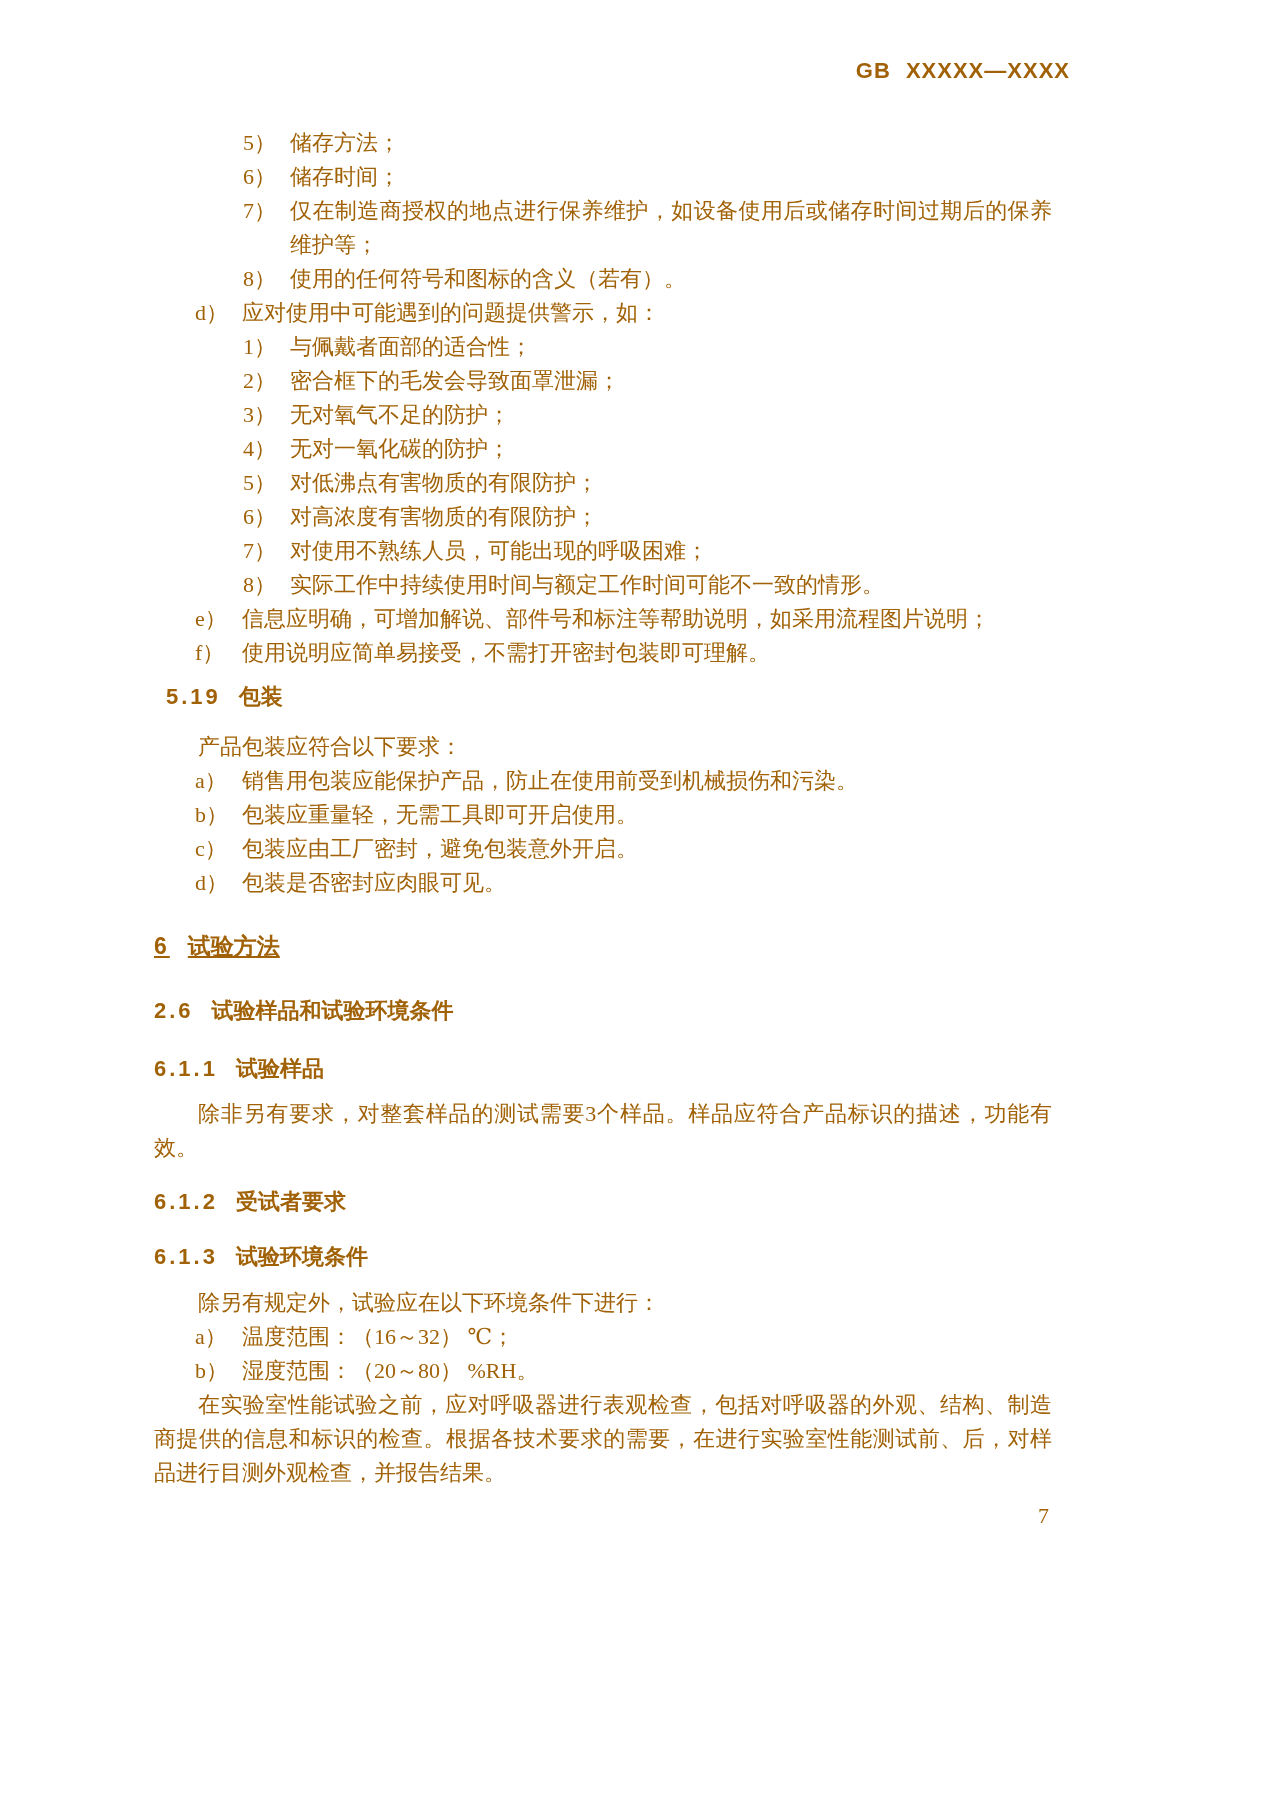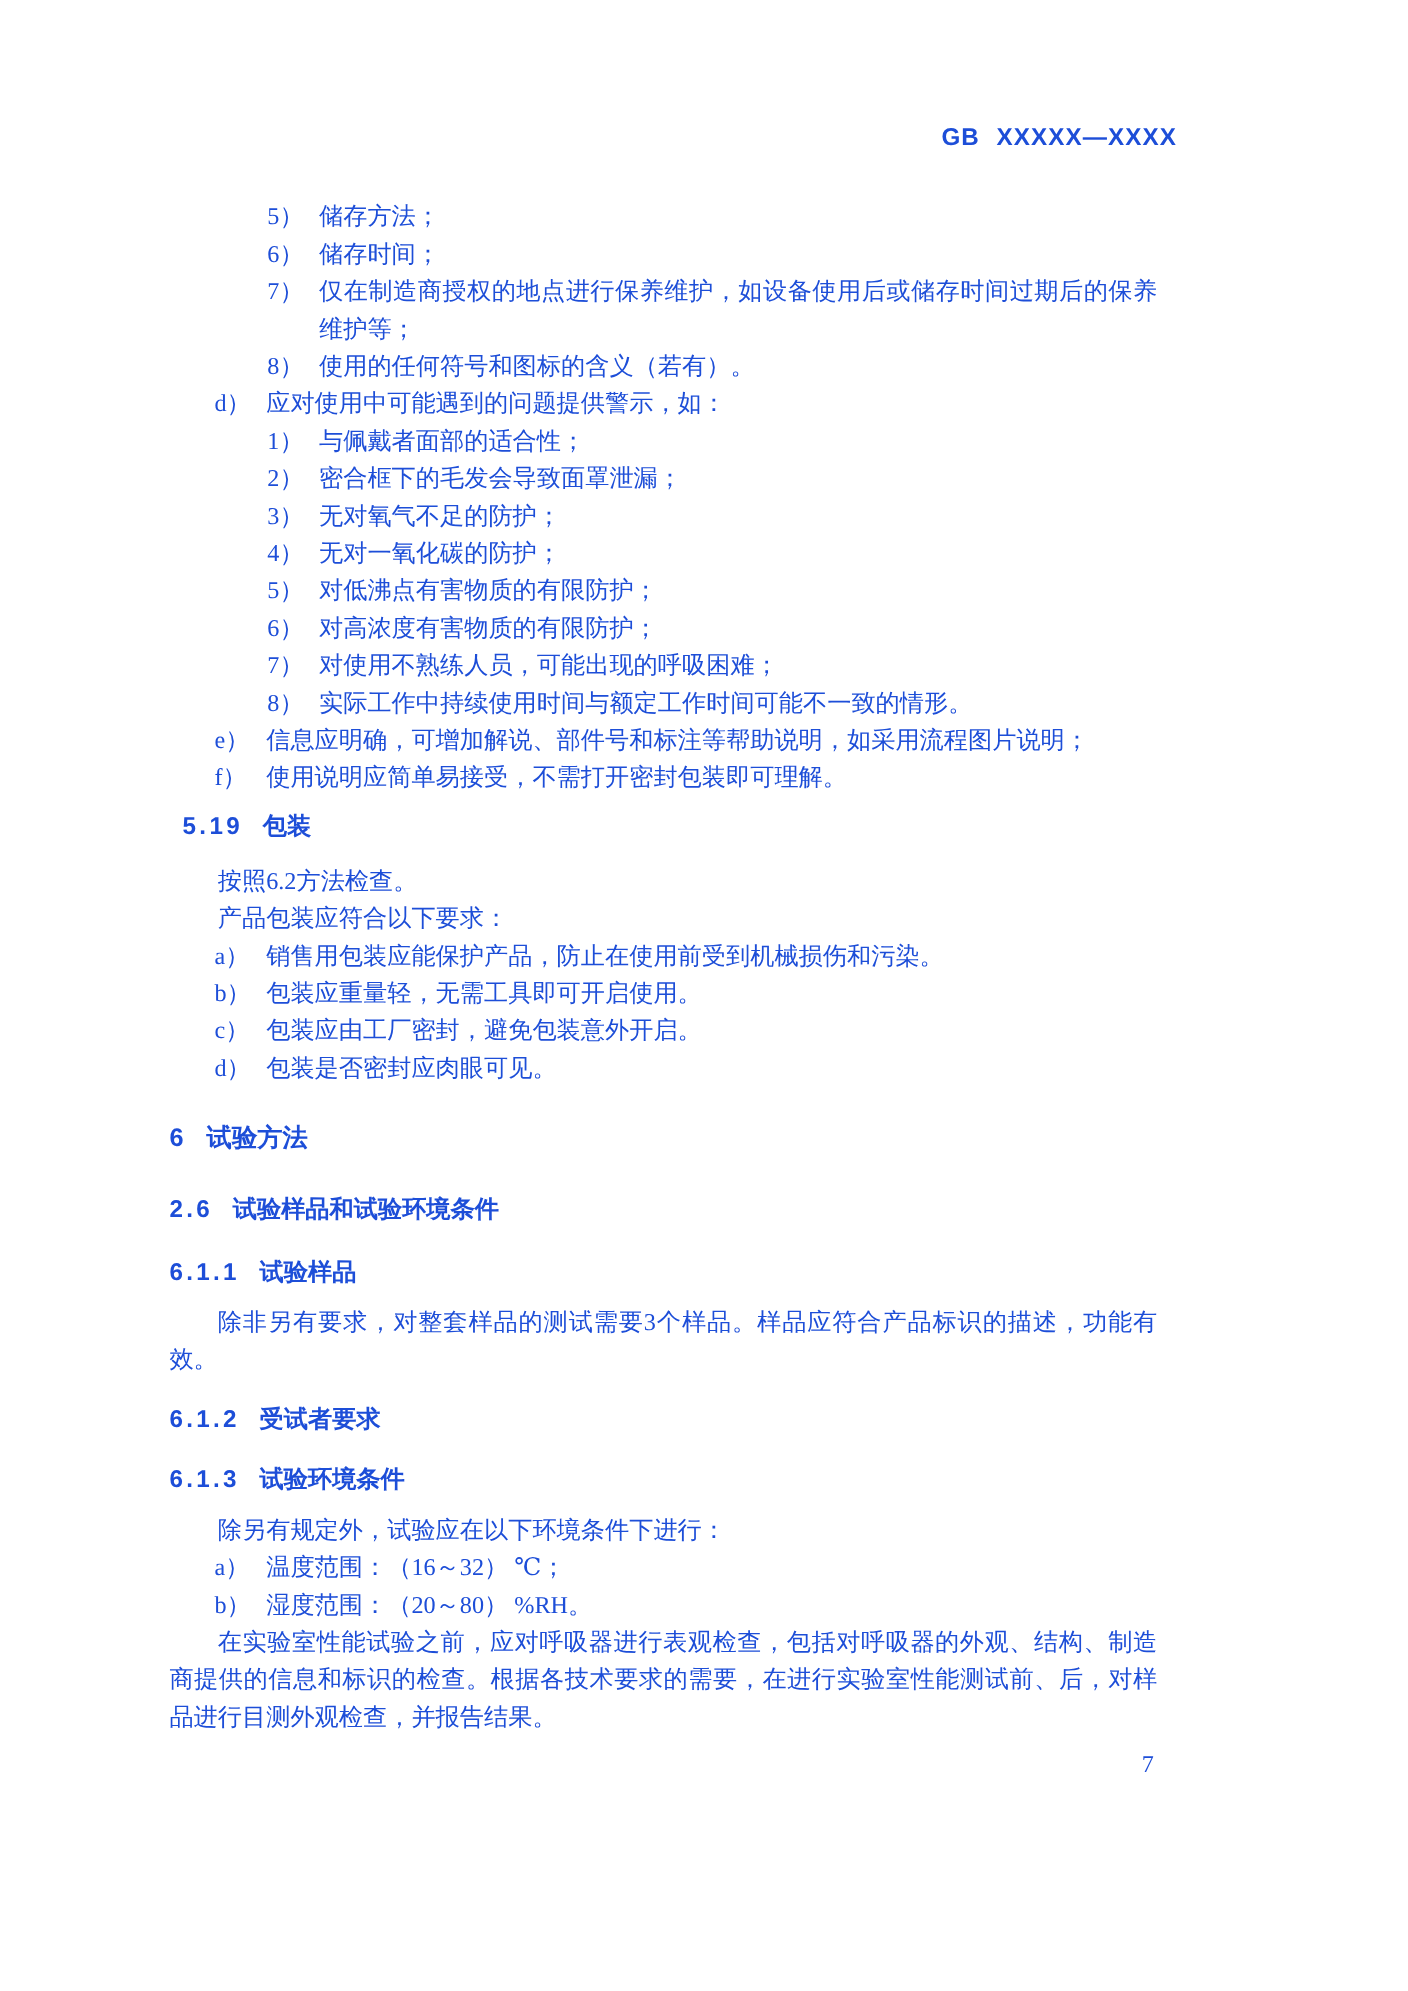--- a/index.html
+++ b/index.html
@@ -1,26 +1,26 @@
 <!DOCTYPE html>
 <html lang="zh"><head>
 <meta charset="utf-8">
 <style>
   html, body { margin: 0; padding: 0; background: #ffffff; }
   .page {
     position: relative;
     width: 1192px;
     height: 1810px;
     background: #ffffff;
-    color: #1d4ed8;
+    color: #a16207;
     font-family: "Liberation Serif", "DejaVu Serif", serif;
     font-size: 22px;
     line-height: 34px;
     box-sizing: border-box;
-    padding-top: 108px;
+    padding-top: 54px;
     overflow: hidden;
   }
   .doc-header {
     text-align: right;
     padding-right: 122px;
     font-family: "Liberation Sans", "DejaVu Sans", sans-serif;
     font-weight: bold;
     font-size: 22px;
     letter-spacing: 1px;
     word-spacing: 8px;
@@ -40,21 +40,21 @@
 
   .hd {
     font-family: "Liberation Sans", "DejaVu Sans", sans-serif;
     font-weight: bold;
     font-size: 22px;
     line-height: 34px;
     margin: 0;
   }
   .hd .num { letter-spacing: 3px; margin-right: 18px; }
   .h-5-19  { margin: 10px 0 16px 12px; }
-  .h-ch6   { margin: 29px 0 12px 0; font-size: 23px; }
+  .h-ch6   { margin: 29px 0 12px 0; font-size: 23px; text-decoration: underline; }
   .h-6-1   { margin: 31px 0 0 0; }
   .h-6-1-1 { margin: 24px 0 11px 0; }
   .h-6-1-2 { margin: 20px 0 12px 0; }
   .h-6-1-3 { margin: 21px 0 12px 0; }
   .h-6-2   { margin: 17px 0 16px 0; }
 
   .page-footer {
     margin-top: 9px;
     text-align: right;
     padding-right: 143px;
@@ -135,21 +135,20 @@
       <span class="txt">信息应明确，可增加解说、部件号和标注等帮助说明，如采用流程图片说明；</span>
     </div>
     <div class="li lvl-letter">
       <span class="marker">f）</span>
       <span class="txt">使用说明应简单易接受，不需打开密封包装即可理解。</span>
     </div>
 
     <h3 class="hd h-5-19">
       <span class="num">5.19</span><span class="ttl">包装</span>
     </h3>
-    <p class="para">按照6.2方法检查。</p>
     <p class="para">产品包装应符合以下要求：</p>
 
     <div>
       <div class="li lvl-letter">
         <span class="marker">a）</span>
         <span class="txt">销售用包装应能保护产品，防止在使用前受到机械损伤和污染。</span>
       </div>
       <div class="li lvl-letter">
         <span class="marker">b）</span>
         <span class="txt">包装应重量轻，无需工具即可开启使用。</span>

